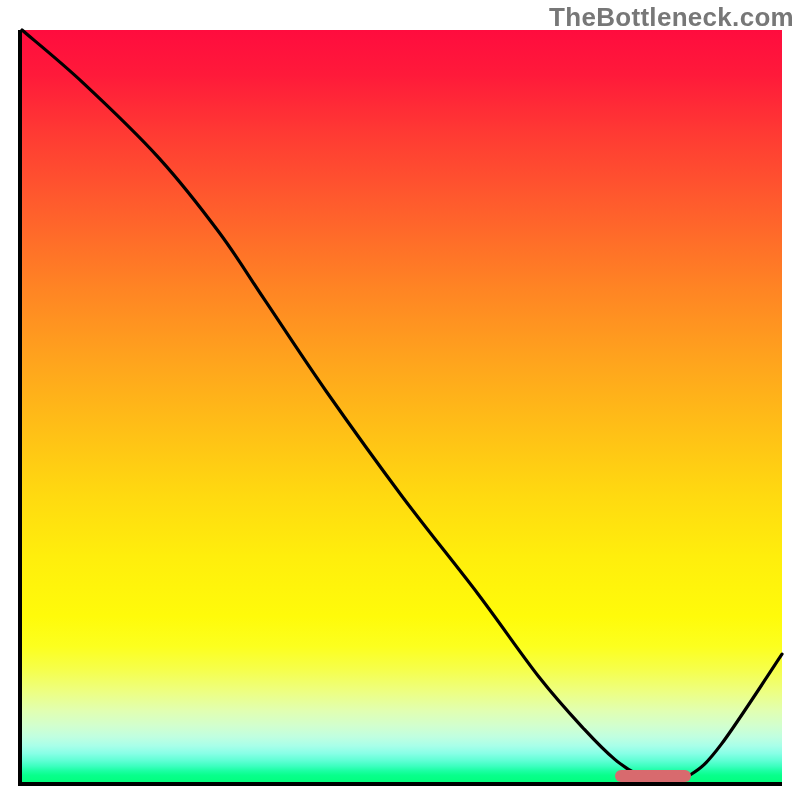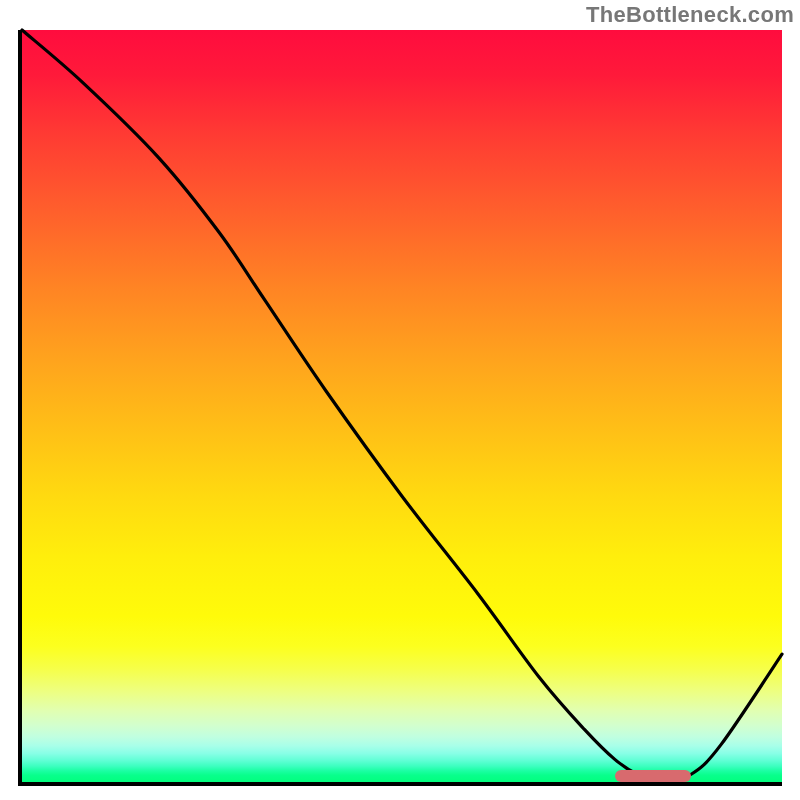--- a/index.html
+++ b/index.html
@@ -13,21 +13,21 @@
   }
   .chart-wrap {
     position: relative;
     width: 800px;
     height: 800px;
   }
   .watermark {
     position: absolute;
     top: 2px;
     right: 6px;
-    font-size: 22px;
+    font-size: 26px;
     font-weight: 600;
     color: #777777;
     letter-spacing: 0.3px;
     user-select: none;
   }
   .plot-area {
     position: absolute;
     left: 22px;
     top: 30px;
     width: 760px;

